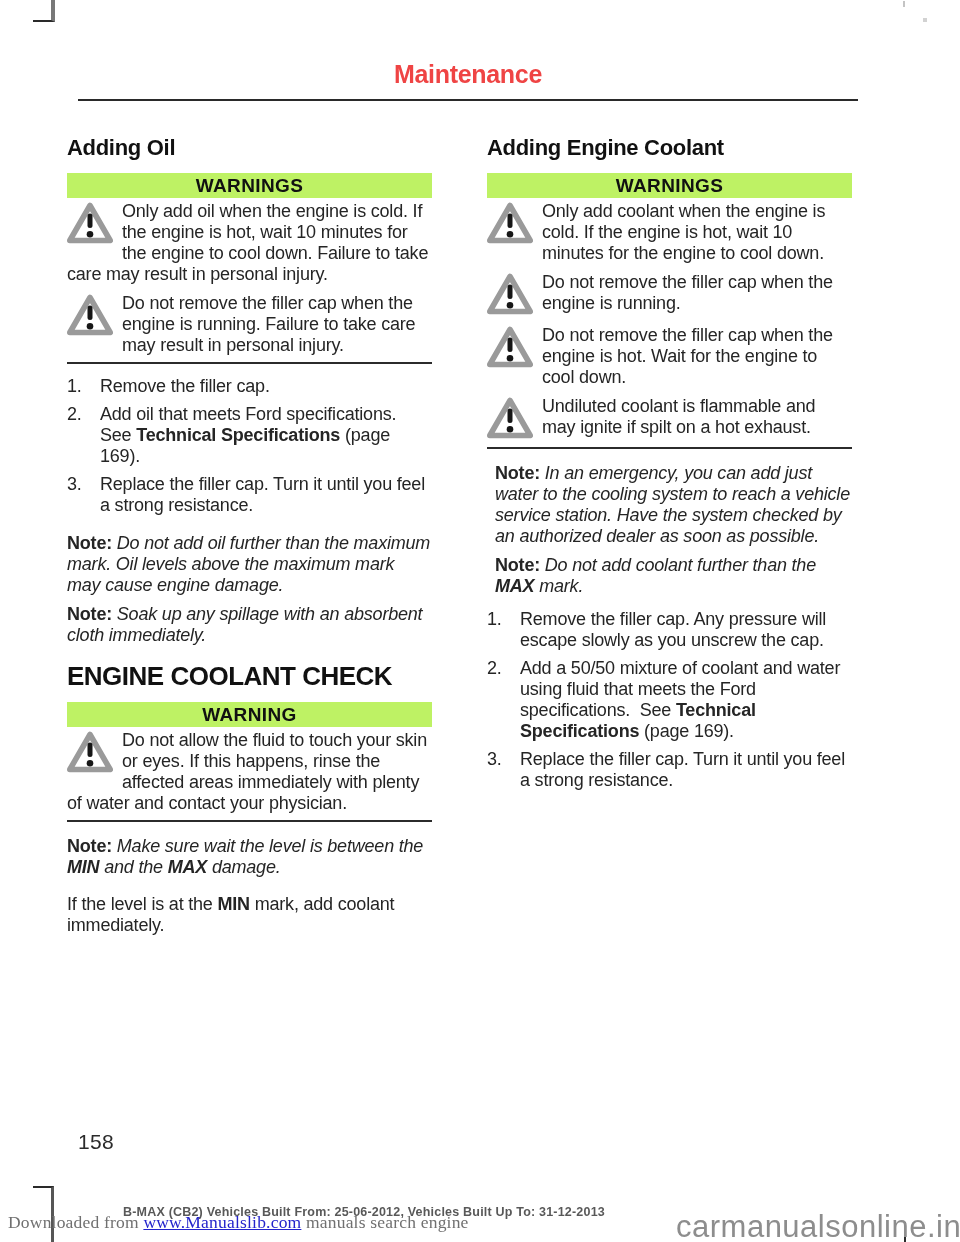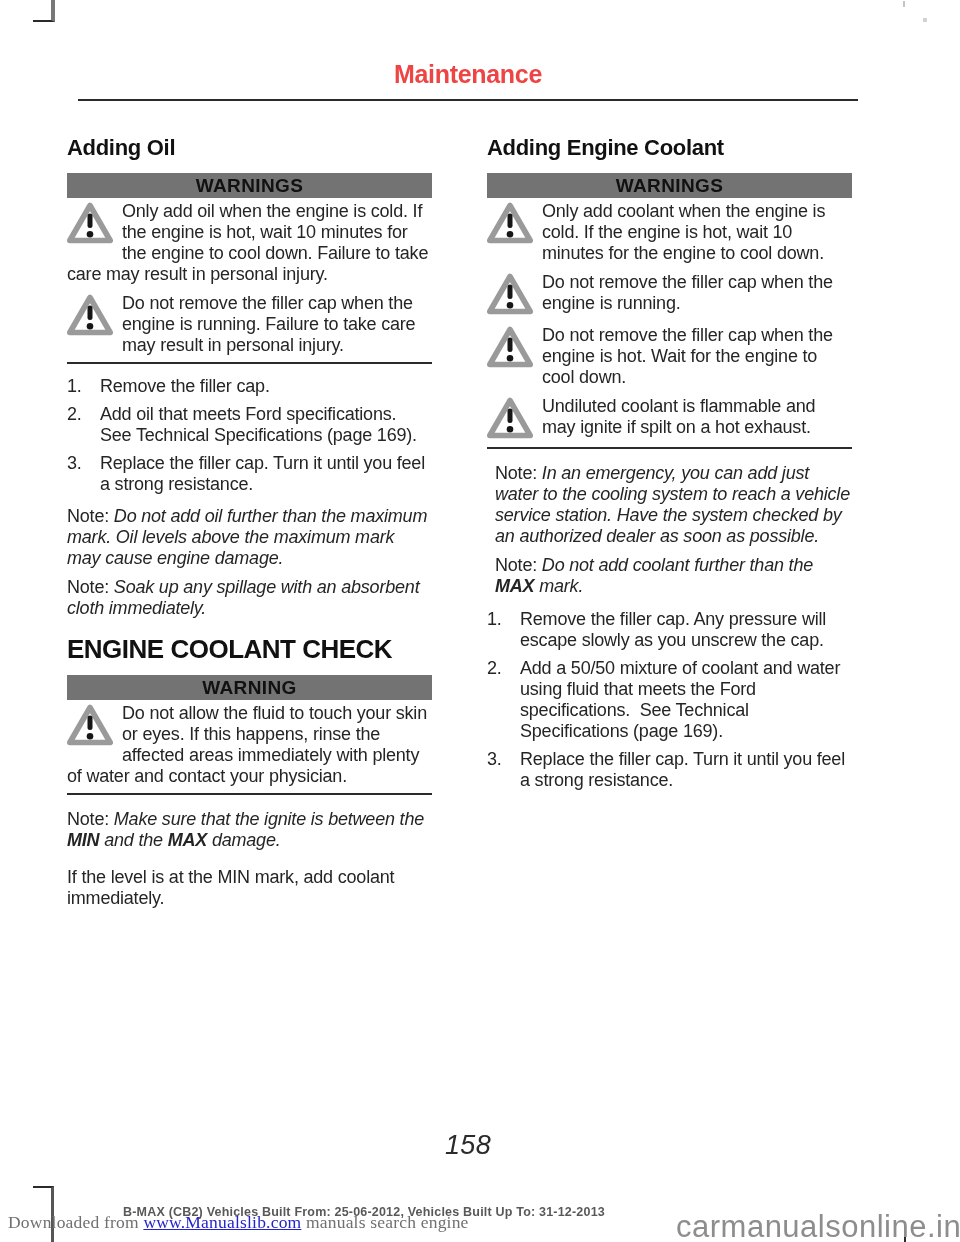--- a/index.html
+++ b/index.html
@@ -21,44 +21,44 @@
   .col{position:absolute;top:136px;width:365px;font-size:18px;line-height:21px;letter-spacing:-0.2px;}
   .col-left{left:67px;}
   .col-right{left:487px;}
 
   .section-title{font-size:22px;line-height:24px;font-weight:bold;color:#111;margin:0 0 13px 0;letter-spacing:-0.3px;}
   .section-title-caps{font-size:26px;line-height:28px;font-weight:bold;color:#111;margin:16px 0 12px 0;letter-spacing:-0.5px;}
 
   
   .warnbox{border-bottom:2px solid #2b2b2b;padding-bottom:4px;margin-bottom:2px;}
   .warnbar{
-    background:#737373;text-align:center;font-weight:bold;font-size:19px;line-height:21px;
+    background:#bef264;text-align:center;font-weight:bold;font-size:19px;line-height:21px;
     color:#111;padding:2px 0;margin-bottom:3px;letter-spacing:0.4px;
   }
   .warn-item{margin:0 0 8px 0;min-height:44px;}
   .warn-item:last-child{margin-bottom:2px;}
   .warn-item::after{content:"";display:block;clear:both;}
   .warn-icon{float:left;margin:1px 9px 2px 0;line-height:0;}
 
   
   .steps{margin-top:12px;}
   .step{display:flex;margin:0 0 7px 0;}
   .step .num{flex:none;width:33px;}
 
   
-  .notes{margin-top:11px;}
+  .notes{margin-top:17px;}
   .note{margin:0 0 8px 0;}
   .para{margin:16px 0 8px 0;}
 
-  .rt-b{font-weight:normal;}
+  .rt-b{font-weight:bold;}
   .rt-i{font-style:italic;}
   .rt-bi{font-weight:bold;font-style:italic;}
 
   
-  .page-number{position:absolute;top:1130px;left:78px;width:780px;text-align:center;font-size:27px;color:#2b2b2b;letter-spacing:0.3px;font-style:italic;}
+  .page-number{position:absolute;top:1130px;left:78px;width:780px;font-size:21px;color:#2b2b2b;letter-spacing:0.3px;}
 
   .crop-tl{position:absolute;left:33px;top:0;width:18px;height:20px;border-right:4px solid #787878;border-bottom:2px solid #2a2a2a;}
   .crop-bl{position:absolute;left:33px;top:1186px;width:18px;height:54px;border-right:3px solid #565656;border-top:2px solid #2a2a2a;}
   .crop-br{position:absolute;left:904px;top:1222px;width:2px;height:20px;background:#2a2a2a;}
   .tick-tr1{position:absolute;left:903px;top:1px;width:2px;height:6px;background:#c4c4c4;}
   .tick-tr2{position:absolute;left:923px;top:18px;width:4px;height:4px;background:#d2d2d2;}
 
   .dl-line{
     position:absolute;left:8px;top:1212px;white-space:nowrap;
     font-family:"Liberation Serif",serif;font-size:17.5px;color:#707070;letter-spacing:0.2px;
@@ -143,21 +143,21 @@
   <svg width="46" height="42" viewBox="0 0 46 42" aria-hidden="true">
     <path d="M23 3.5 L43.2 38.5 H2.8 Z" fill="#ffffff" stroke="#9a9a9a" stroke-width="5.6" stroke-linejoin="round"></path>
     <rect x="20.5" y="11.5" width="5" height="14.5" rx="2.5" fill="#161616"></rect>
     <circle cx="23" cy="32.2" r="3.3" fill="#161616"></circle>
   </svg>
 </span><span>Do not allow the fluid to touch your skin or eyes. If this happens, rinse the affected areas immediately with plenty of water and contact your physician.</span>
       </div>
     </div>
 
     <div class="notes" style="margin-top:14px;">
-      <p class="note"><span class="rt-b">Note: </span><span class="rt-i">Make sure that the ignite is between the </span><span class="rt-bi">MIN</span><span class="rt-i"> and the </span><span class="rt-bi">MAX</span><span class="rt-i"> damage.</span></p>
+      <p class="note"><span class="rt-b">Note: </span><span class="rt-i">Make sure wait the level is between the </span><span class="rt-bi">MIN</span><span class="rt-i"> and the </span><span class="rt-bi">MAX</span><span class="rt-i"> damage.</span></p>
       <p class="para">If the level is at the <span class="rt-b">MIN</span> mark, add coolant immediately.</p>
     </div>
   </div>
 
   <div class="col col-right">
 
     <h2 class="section-title">Adding Engine Coolant</h2>
 
     <div class="warnbox">
       <div class="warnbar">WARNINGS</div>

